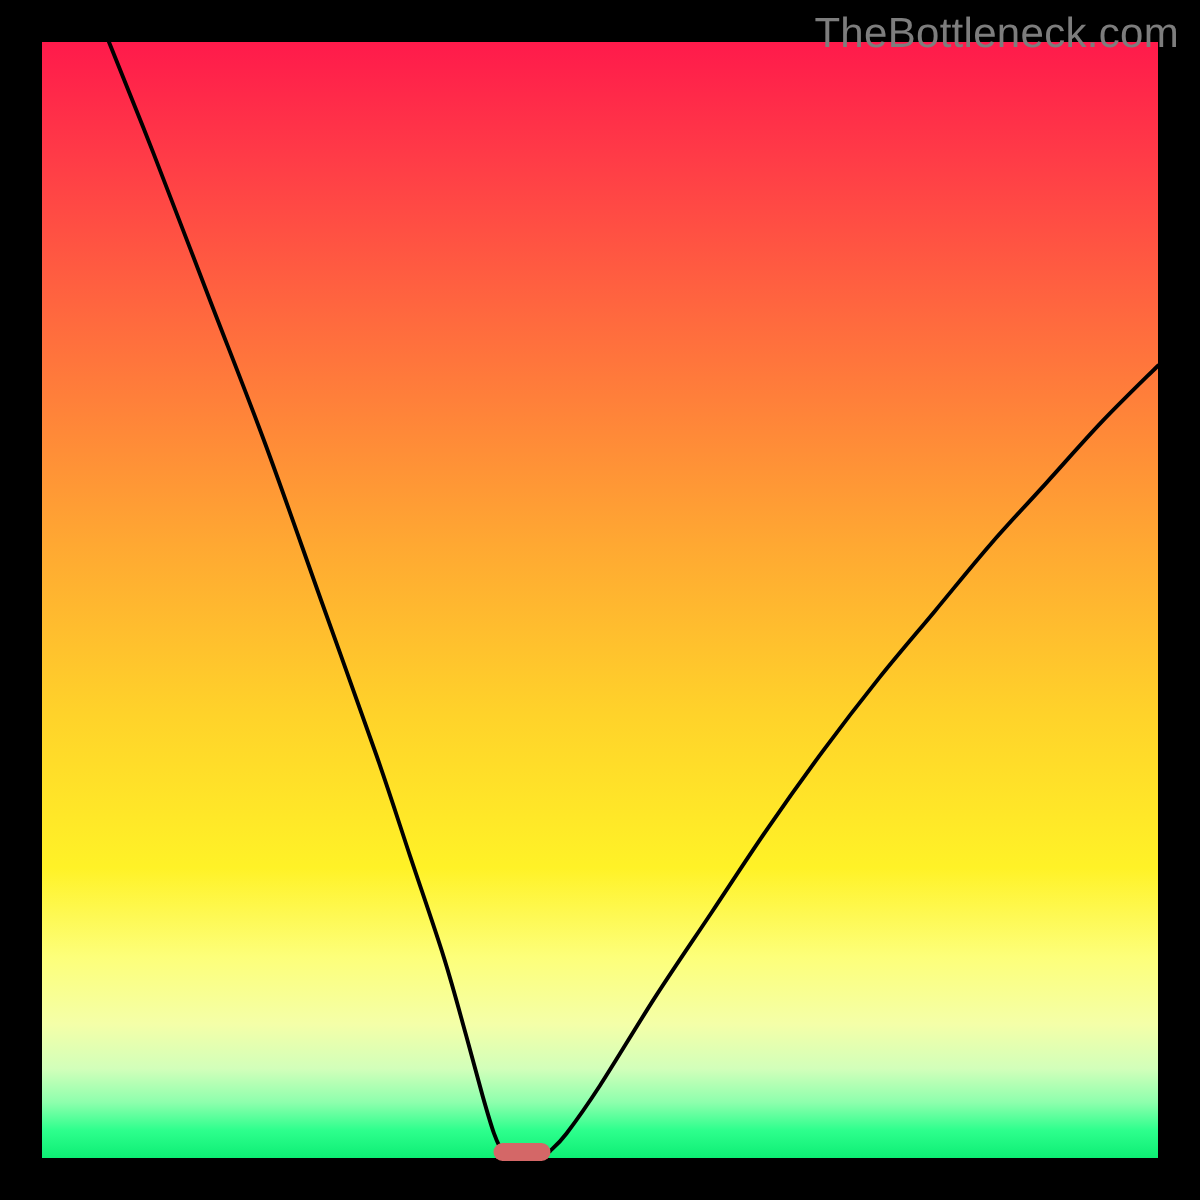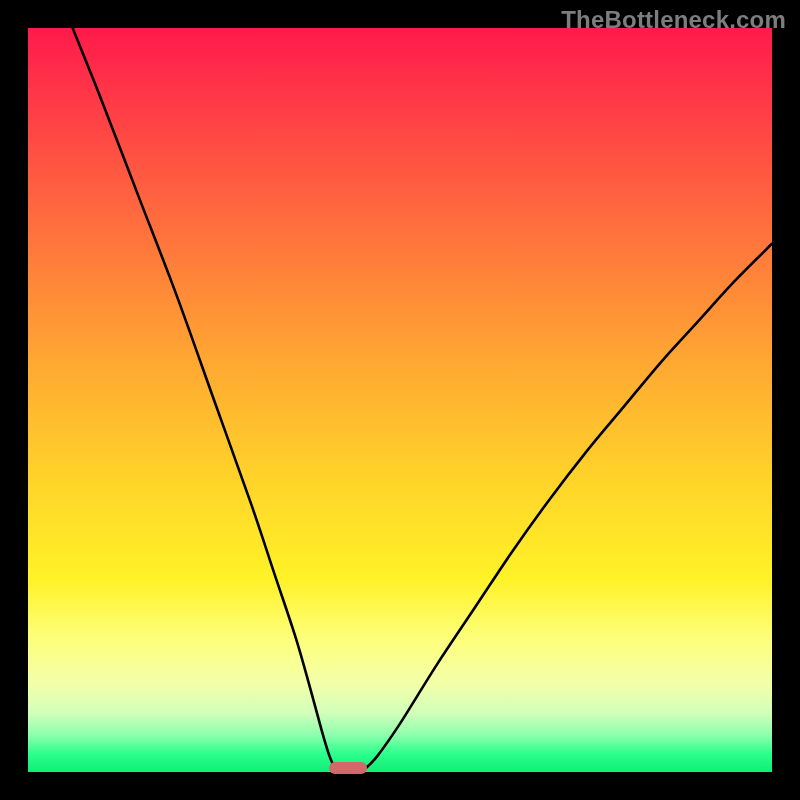--- a/index.html
+++ b/index.html
@@ -29,23 +29,23 @@
       #d2ffba 92%,
       #8effad 95%,
       #2eff8d 97.5%,
       #0dee74 100%);
   }
   .watermark {
     position: absolute;
     top: 6px;
     right: 14px;
     font-family: Arial, Helvetica, sans-serif;
-    font-size: 24px;
+    font-size: 28px;
     color: #7d7d7d;
-    font-weight: 700;
+    font-weight: 400;
     letter-spacing: 0.2px;
   }
   .curve {
     position: absolute;
     left: 0; top: 0;
     width: 744px;
     height: 744px;
     pointer-events: none;
   }
   .marker {

